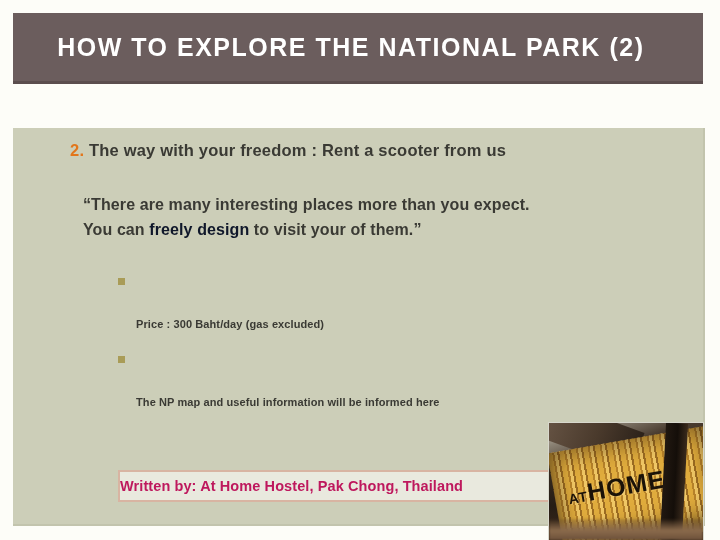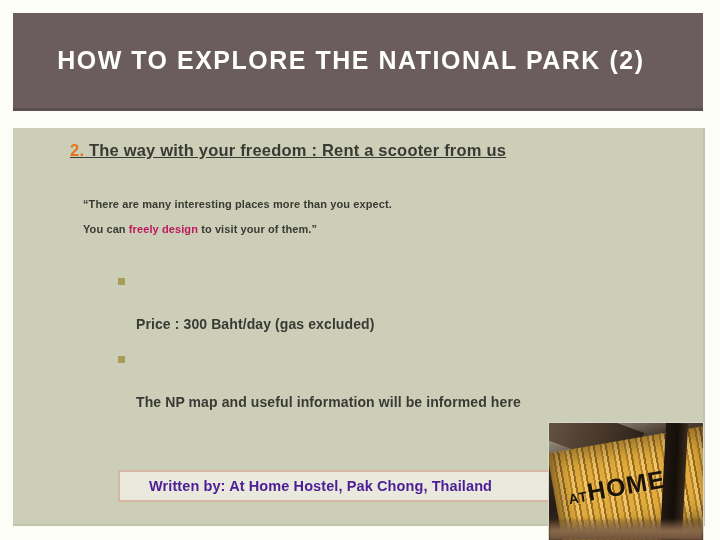--- a/index.html
+++ b/index.html
@@ -21,21 +21,21 @@
     background: #fdfdf8;
     overflow: hidden;
   }
 
   
   #title-bar {
     position: absolute;
     left: 13px;
     top: 13px;
     width: 690px;
-    height: 98px;
+    height: 71px;
     background: #6b5d5d;
     box-sizing: border-box;
     border-bottom: 3px solid #5b4e4e;
     display: flex;
     align-items: center;
   }
   #title-text {
     color: #ffffff;
     font-family: "Liberation Sans", sans-serif;
     font-size: 26px;
@@ -63,57 +63,56 @@
   
   #heading-line {
     position: absolute;
     left: 57px;
     top: 13px;
     font-size: 16.5px;
     font-weight: bold;
     color: #3a3a34;
     letter-spacing: 0.2px;
     white-space: nowrap;
-    text-decoration: underline;
   }
   #heading-num {
     color: #e2761b;
     font-weight: bold;
   }
 
   
   #quote-block {
     position: absolute;
     left: 70px;
     top: 64px;
-    font-size: 11px;
+    font-size: 16px;
     font-weight: bold;
     color: #3a3a34;
     line-height: 25px;
     letter-spacing: 0.1px;
     white-space: nowrap;
   }
   .quote-hl {
-    color: #be185d;
+    color: #0f172a;
   }
 
   
   #bullet-list {
     position: absolute;
     left: 93px;
     top: 144px;
     list-style: none;
     margin: 0;
     padding: 0;
   }
   .bullet-item {
     position: relative;
     padding-left: 30px;
     margin-bottom: 15px;
-    font-size: 14px;
+    font-size: 11px;
     font-weight: bold;
     color: #3a3a34;
     line-height: 21px;
     letter-spacing: 0.1px;
     white-space: pre-line;
   }
   .bullet-marker {
     position: absolute;
     left: 12px;
     top: 6px;
@@ -129,24 +128,23 @@
     top: 470px;
     width: 443px;
     height: 32px;
     box-sizing: border-box;
     background: #e9e9de;
     border: 2px solid #d8b4a2;
     display: flex;
     align-items: center;
   }
   #credit-text {
-    padding-left: 29px;
     font-size: 14.5px;
     font-weight: bold;
-    color: #4c1d95;
+    color: #be185d;
     letter-spacing: 0.1px;
     white-space: nowrap;
   }
 
   
   #photo {
     position: absolute;
     left: 549px;
     top: 423px;
     width: 154px;

